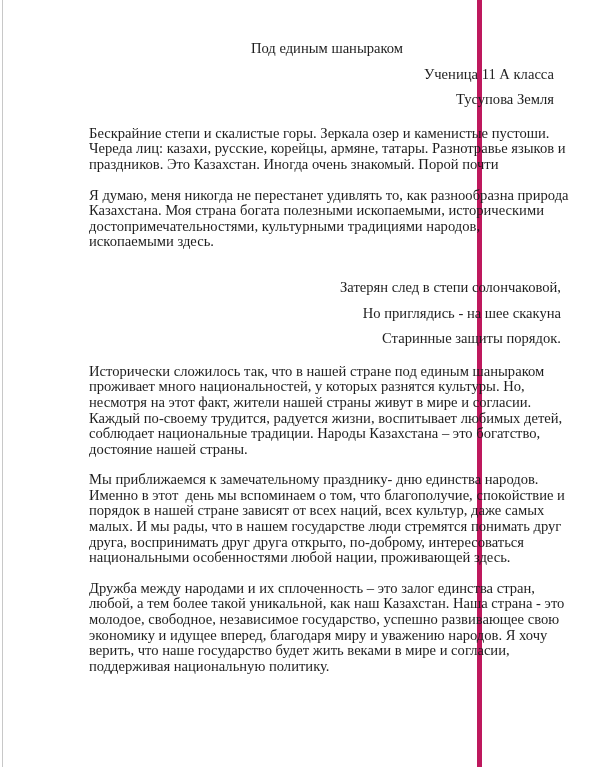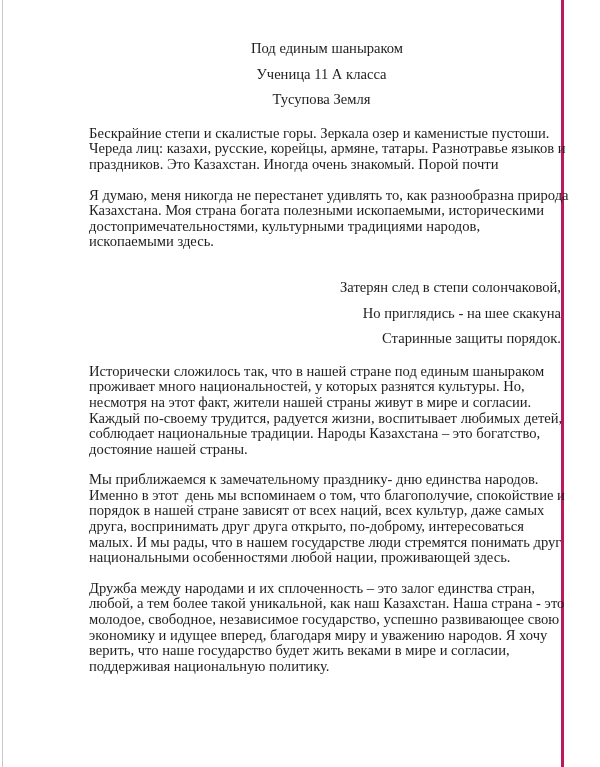--- a/index.html
+++ b/index.html
@@ -1,28 +1,28 @@
 <!DOCTYPE html>
 <html><head>
 <meta charset="utf-8">
 <style>
   html, body { margin: 0; padding: 0; background: #ffffff; }
   body { width: 600px; height: 767px; position: relative; overflow: hidden; }
   .page {
-    position: absolute; left: 2px; top: 0; width: 562px; height: 767px;
-    background: #fff; border-left: 1px solid #c8c8c8; border-right: 3px solid #be185d;
+    position: absolute; left: 2px; top: 0; width: 480px; height: 767px;
+    background: #fff; border-left: 1px solid #c8c8c8; border-right: 5px solid #be185d;
     box-sizing: border-box;
   }
   .doc {
     position: absolute; left: 86px; top: 41px; width: 472px;
     font-family: "Liberation Serif", serif; font-size: 14.6px; line-height: 15.6px;
     color: #1e1e1e;
   }
   .title { text-align: center; margin: 0 0 10px 0; padding-left: 4px; }
-  .right { text-align: center; margin: 0 7px 10px 0; }
+  .right { text-align: right; margin: 0 7px 10px 0; }
   .right.last { margin-bottom: 18px; }
   p.para { margin: 0 0 15px 0; white-space: nowrap; }
   p.para span { display: block; }
   .verse { text-align: right; margin: 0 0 10px 0; }
   .verse.last { margin-bottom: 17px; }
 </style>
 </head>
 <body>
 
 <div class="page">
@@ -56,22 +56,22 @@
       <span>несмотря на этот факт, жители нашей страны живут в мире и согласии.</span>
       <span>Каждый по-своему трудится, радуется жизни, воспитывает любимых детей,</span>
       <span>соблюдает национальные традиции. Народы Казахстана – это богатство,</span>
       <span>достояние нашей страны.</span>
     </p>
 
     <p class="para">
       <span>Мы приближаемся к замечательному празднику- дню единства народов.</span>
       <span style="white-space:pre">Именно в этот  день мы вспоминаем о том, что благополучие, спокойствие и</span>
       <span>порядок в нашей стране зависят от всех наций, всех культур, даже самых</span>
+      <span>малых. И мы рады, что в нашем государстве люди стремятся понимать друг</span>
       <span>друга, воспринимать друг друга открыто, по-доброму, интересоваться</span>
-      <span>малых. И мы рады, что в нашем государстве люди стремятся понимать друг</span>
       <span>национальными особенностями любой нации, проживающей здесь.</span>
     </p>
 
     <p class="para">
       <span>Дружба между народами и их сплоченность – это залог единства стран,</span>
       <span>любой, а тем более такой уникальной, как наш Казахстан. Наша страна - это</span>
       <span>молодое, свободное, независимое государство, успешно развивающее свою</span>
       <span>экономику и идущее вперед, благодаря миру и уважению народов. Я хочу</span>
       <span>верить, что наше государство будет жить веками в мире и согласии,</span>
       <span>поддерживая национальную политику.</span>

